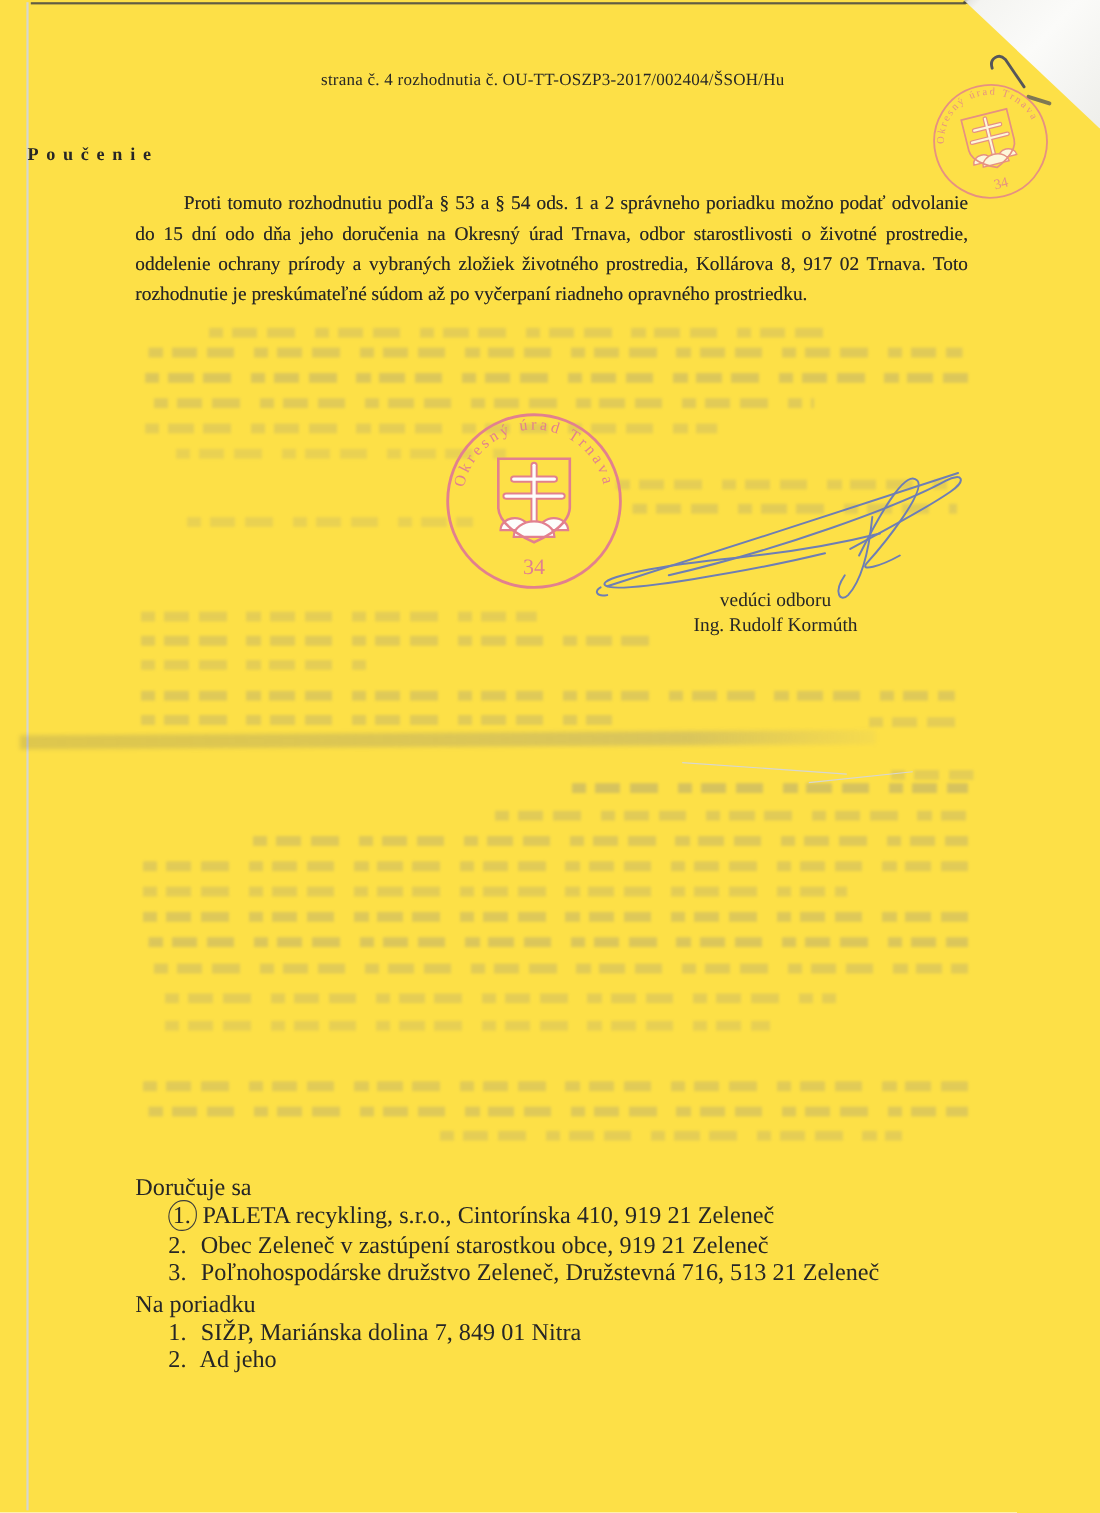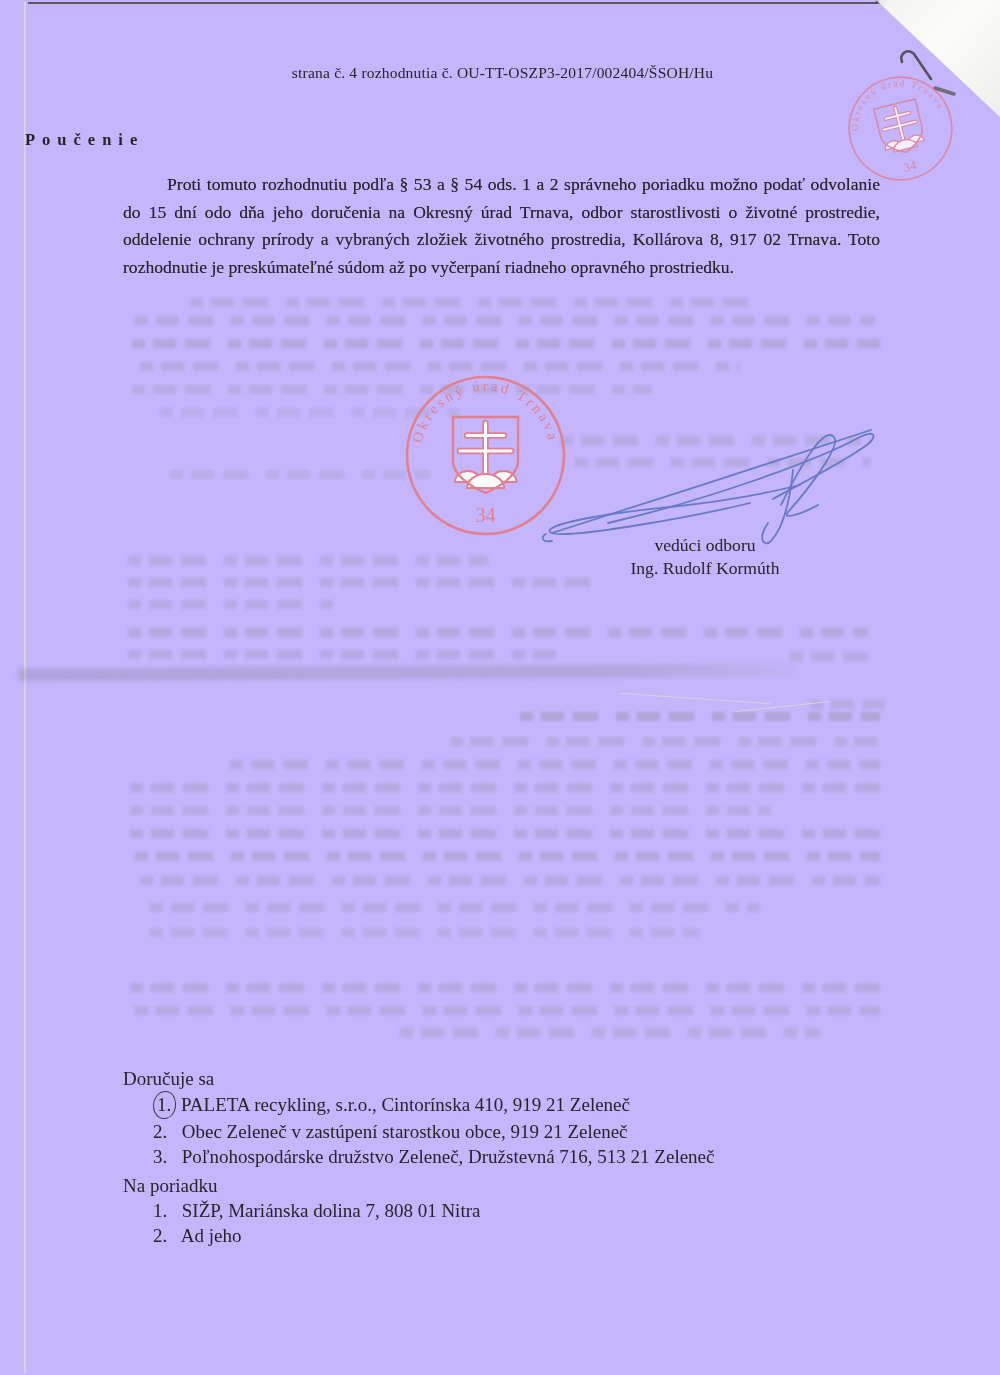--- a/index.html
+++ b/index.html
@@ -1,18 +1,18 @@
 <!DOCTYPE html>
 <html><head>
 <meta charset="utf-8">
 <style>
   html,body { margin:0; padding:0; background:#ffffff; }
   .scan {
     position:relative; width:1000px; height:1375px; overflow:hidden;
-    background:#c4b5fd;
+    background:#fde047;
     font-family:"Liberation Serif", serif;
     color:#262626;
   }
   
   .page-top-edge { position:absolute; top:2px; left:28px; width:850px; height:2px; background:#454543; opacity:.85; }
   .under-edge { position:absolute; top:1px; left:876px; width:72px; height:2px; background:#3e3e3c; transform:rotate(10deg); transform-origin:left top; opacity:.8; }
   .page-left-edge { position:absolute; top:2px; left:24px; width:2px; height:1371px; background:#d6d6d1; }
   .fold {
     position:absolute; top:0; right:0; width:124px; height:117px;
     clip-path:polygon(0 0,100% 0,100% 100%);
@@ -20,21 +20,21 @@
   }
   
   .header-line { position:absolute; top:64px; left:25px; width:955px; text-align:center; font-size:15.5px; letter-spacing:.2px; }
   .doc-title { position:absolute; top:130px; left:25px; width:965px; font-weight:bold; font-size:16.5px; letter-spacing:7px; }
   .body-par {
     position:absolute; top:171px; left:123px; width:757px;
     font-size:17.6px; line-height:27.5px; text-align:justify; text-indent:44px;
     text-shadow:0 0 .4px rgba(35,35,35,.55);
   }
   .name-block { position:absolute; top:534px; left:560px; width:290px; text-align:center; font-size:17.6px; line-height:23px; }
-  .list-block { position:absolute; left:123px; font-size:19px; line-height:25px; }
+  .list-block { position:absolute; left:123px; font-size:22px; line-height:25px; }
   .dist-block { top:1066px; }
   .cc-block { top:1173px; }
   .li { padding-left:30px; }
   .li .num { display:inline-block; min-width:24px; }
   .li .circled { border:1.4px solid #3d3d3b; border-radius:55% 45% 52% 48%; padding:0 4px 1px 3px; min-width:14px; text-align:center; }
   
   .ghost {
     position:absolute; height:9px; filter:blur(1.4px);
     background-image:repeating-linear-gradient(90deg,#87878c 0 13px,transparent 13px 21px,#87878c 21px 44px,transparent 44px 53px,#87878c 53px 78px,transparent 78px 96px);
   }
@@ -179,21 +179,21 @@
     <div class="li">
       <span class="num">3.</span>
       <span>Poľnohospodárske družstvo Zeleneč, Družstevná 716, 513 21 Zeleneč</span>
     </div>
   </div>
 
   <div class="list-block cc-block">
     <div>Na poriadku</div>
     <div class="li">
       <span class="num">1.</span>
-      <span>SIŽP, Mariánska dolina 7, 808 01 Nitra</span>
+      <span>SIŽP, Mariánska dolina 7, 849 01 Nitra</span>
     </div>
     <div class="li">
       <span class="num">2.</span>
       <span>Ad jeho</span>
     </div>
   </div>
 
 </div>
 
 </body></html>

